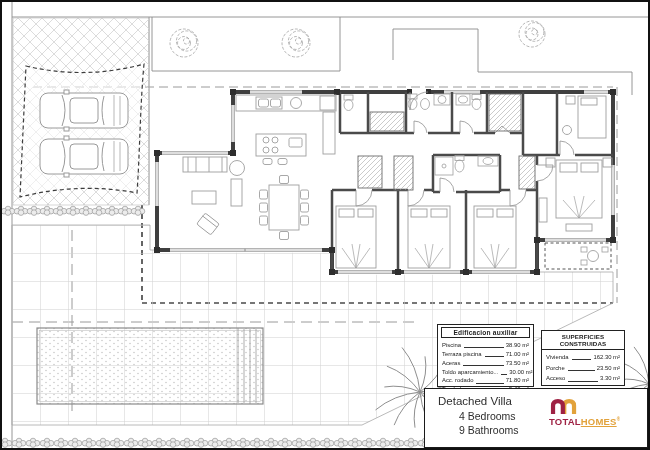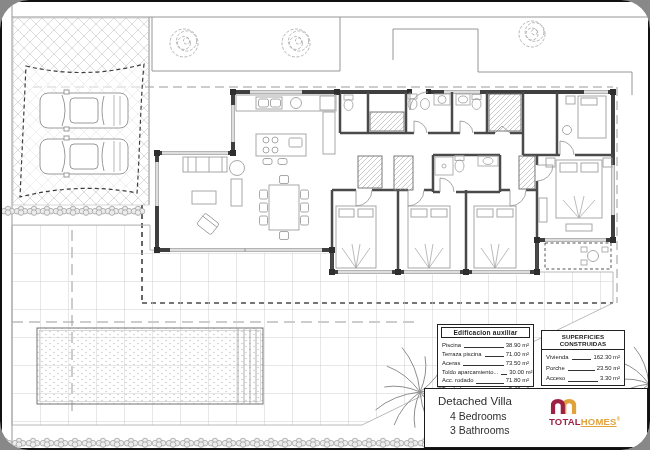--- a/index.html
+++ b/index.html
@@ -1,38 +1,38 @@
 <!DOCTYPE html>
 <html><head>
 <meta charset="utf-8">
 <style>
   html,body{margin:0;padding:0;background:#888;}
   .sheet{position:relative;width:650px;height:450px;background:#fff;overflow:hidden;
-         font-family:"Liberation Sans",sans-serif;box-sizing:border-box;border-radius:29px;}
+         font-family:"Liberation Sans",sans-serif;box-sizing:border-box;}
   
   .tbl{position:absolute;background:#fff;border:1px solid #222;box-sizing:border-box;color:#1d1d1d;}
   .tbl-aux{left:437px;top:324px;width:97px;height:63px;}
   .tbl-sup{left:541px;top:330px;width:84px;height:56px;}
   .tbl-aux .hd{margin:2px 3px 2px 3px;border:1px solid #222;font-size:6.6px;font-weight:bold;
                text-align:center;padding:1px 0;letter-spacing:.2px;}
   .tbl-sup .hd{border-bottom:1px solid #222;font-size:6.2px;font-weight:bold;text-align:center;
                padding:2px 0;letter-spacing:.1px;}
   .rows{padding:1px 4px 0 4px;}
   .tr{display:flex;align-items:flex-end;font-size:5.9px;line-height:1.5;white-space:nowrap;}
   .tr .lb{flex:0 0 auto;}
   .tr .ld{flex:1 1 auto;border-bottom:.5px solid #333;margin:0 2px 1.5px 3px;min-width:6px;}
   .tr .vl{flex:0 0 auto;text-align:right;}
   .tbl-sup .tr{margin-bottom:1.8px;}
   .tot{border-top:1px solid #222;margin:2px 0 0 0;padding:2px 4px 0 4px;}
   
   .titleblock{position:absolute;left:424px;top:388px;width:224px;height:60px;background:#fff;
               border:1.5px solid #1a1a1a;box-sizing:border-box;}
   .tb-text{position:absolute;left:13px;top:6px;color:#2e2e2e;}
   .tb-l1{font-size:11.5px;}
-  .tb-l2,.tb-l3{font-size:10.5px;margin-left:12px;margin-top:2.5px;}
+  .tb-l2,.tb-l3{font-size:10.5px;margin-left:21px;margin-top:2.5px;}
   .logo{position:absolute;left:124px;top:9px;width:95px;}
   .logo-icon{display:block;margin-left:1px;}
   .logo-text{font-size:9.5px;font-weight:bold;letter-spacing:.2px;margin-top:1px;white-space:nowrap;}
   .logo-text .w1{color:#9e2143;}
   .logo-text .w2{color:#e2a23b;text-decoration:underline;}
   .logo-text .rg{font-size:4.5px;color:#e2a23b;vertical-align:super;}
 </style>
 </head>
 <body>
 
@@ -647,21 +647,21 @@
           <span class="ld"></span>
           <span class="vl">189.10 m²</span>
         </div>
   </div>
 </div>
 
 <div class="titleblock">
   <div class="tb-text">
     <div class="tb-l1">Detached Villa</div>
     <div class="tb-l2">4 Bedrooms</div>
-    <div class="tb-l3">3 Bathrooms</div>
+    <div class="tb-l3">9 Bathrooms</div>
   </div>
   <div class="logo">
     <svg class="logo-icon" width="28" height="17" viewBox="0 0 30 18">
       <path d="M13,17 V8 Q13,1 20.5,1 Q28,1 28,8 V17 H23.5 V8.5 Q23.5,5.5 20.5,5.5 Q17.5,5.5 17.5,8.5 V17 Z" fill="#e2a23b"></path>
       <path d="M1,17 V8 Q1,1 8.5,1 Q16,1 16,8 V17 H11.5 V8.5 Q11.5,5.5 8.5,5.5 Q5.5,5.5 5.5,8.5 V17 Z" fill="#9e2143"></path>
     </svg>
     <div class="logo-text"><span class="w1">TOTAL</span><span class="w2">HOMES</span><span class="rg">®</span></div>
   </div>
 </div>
 

